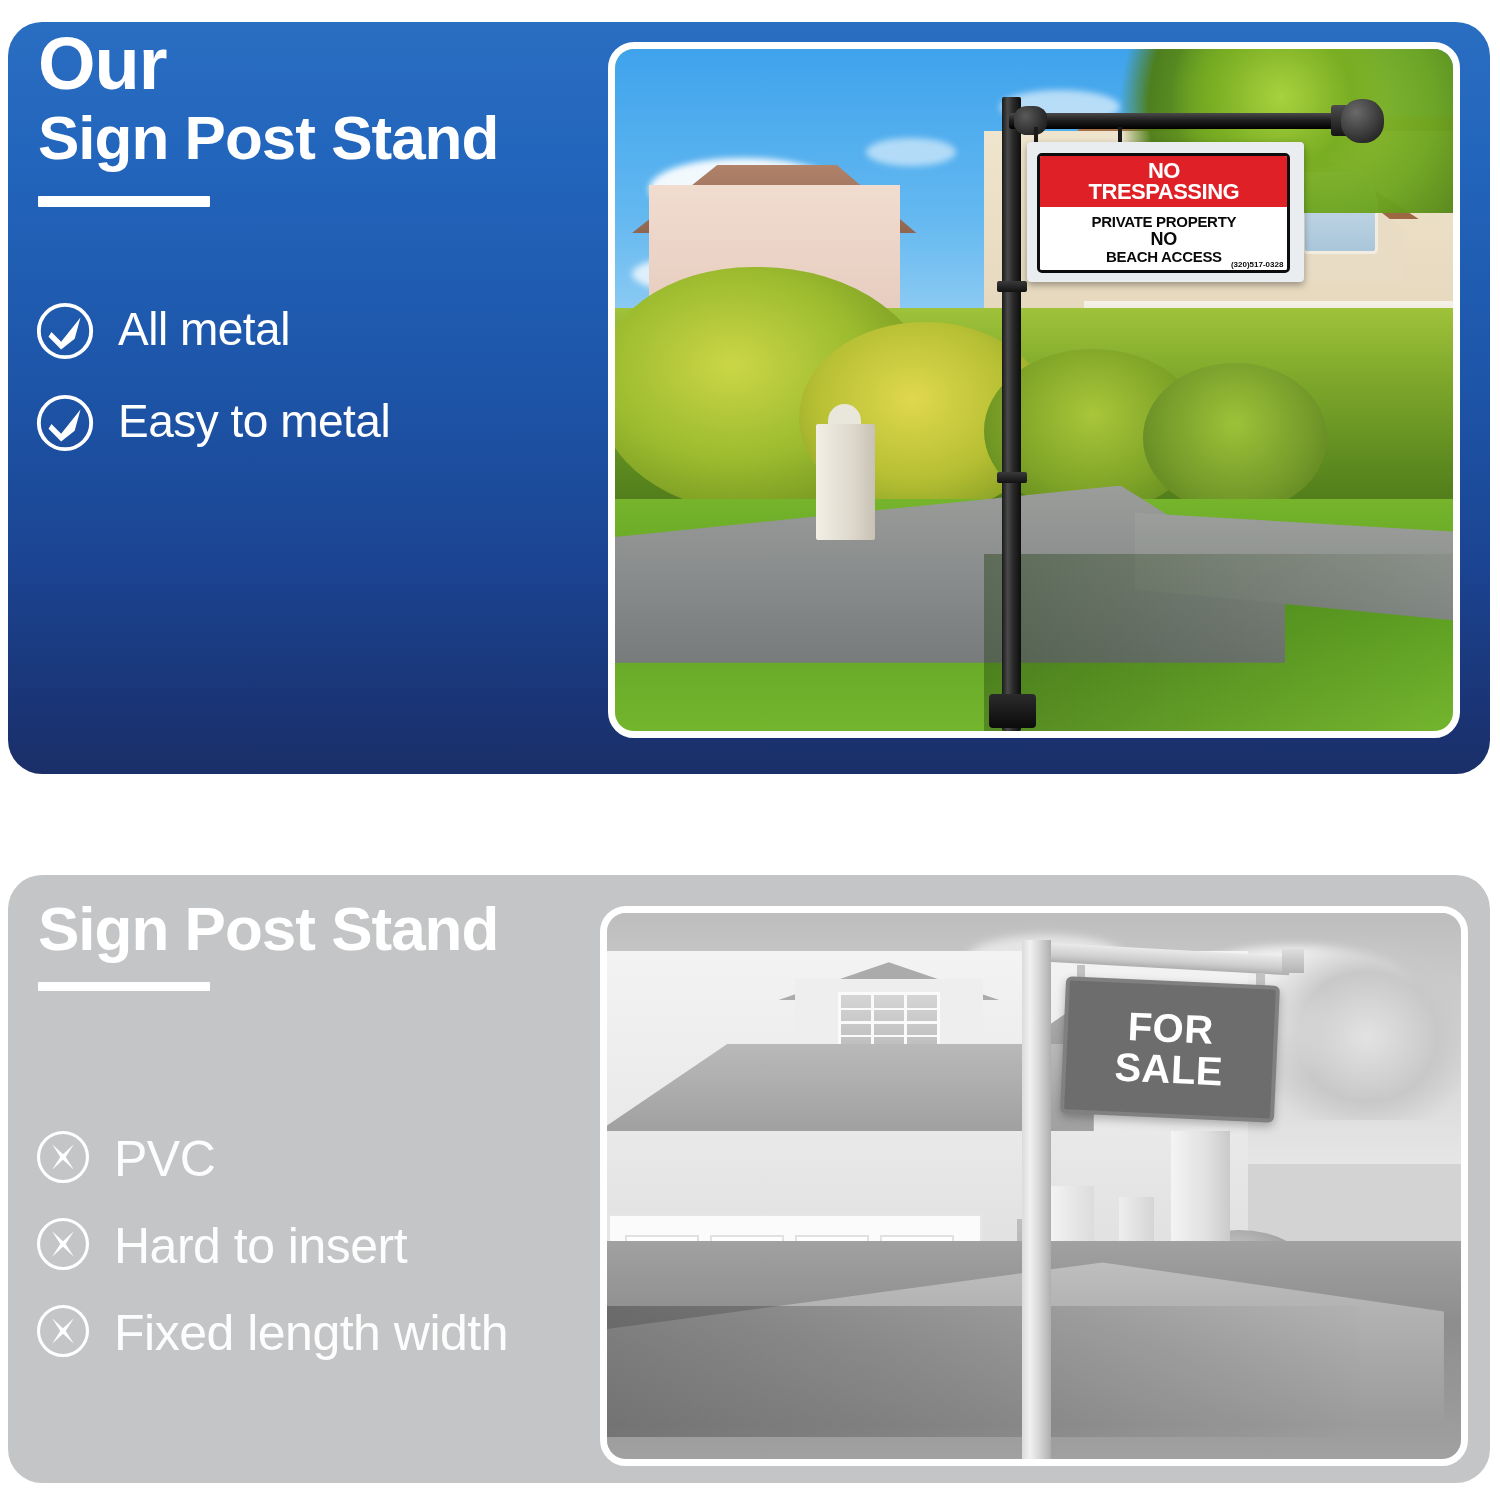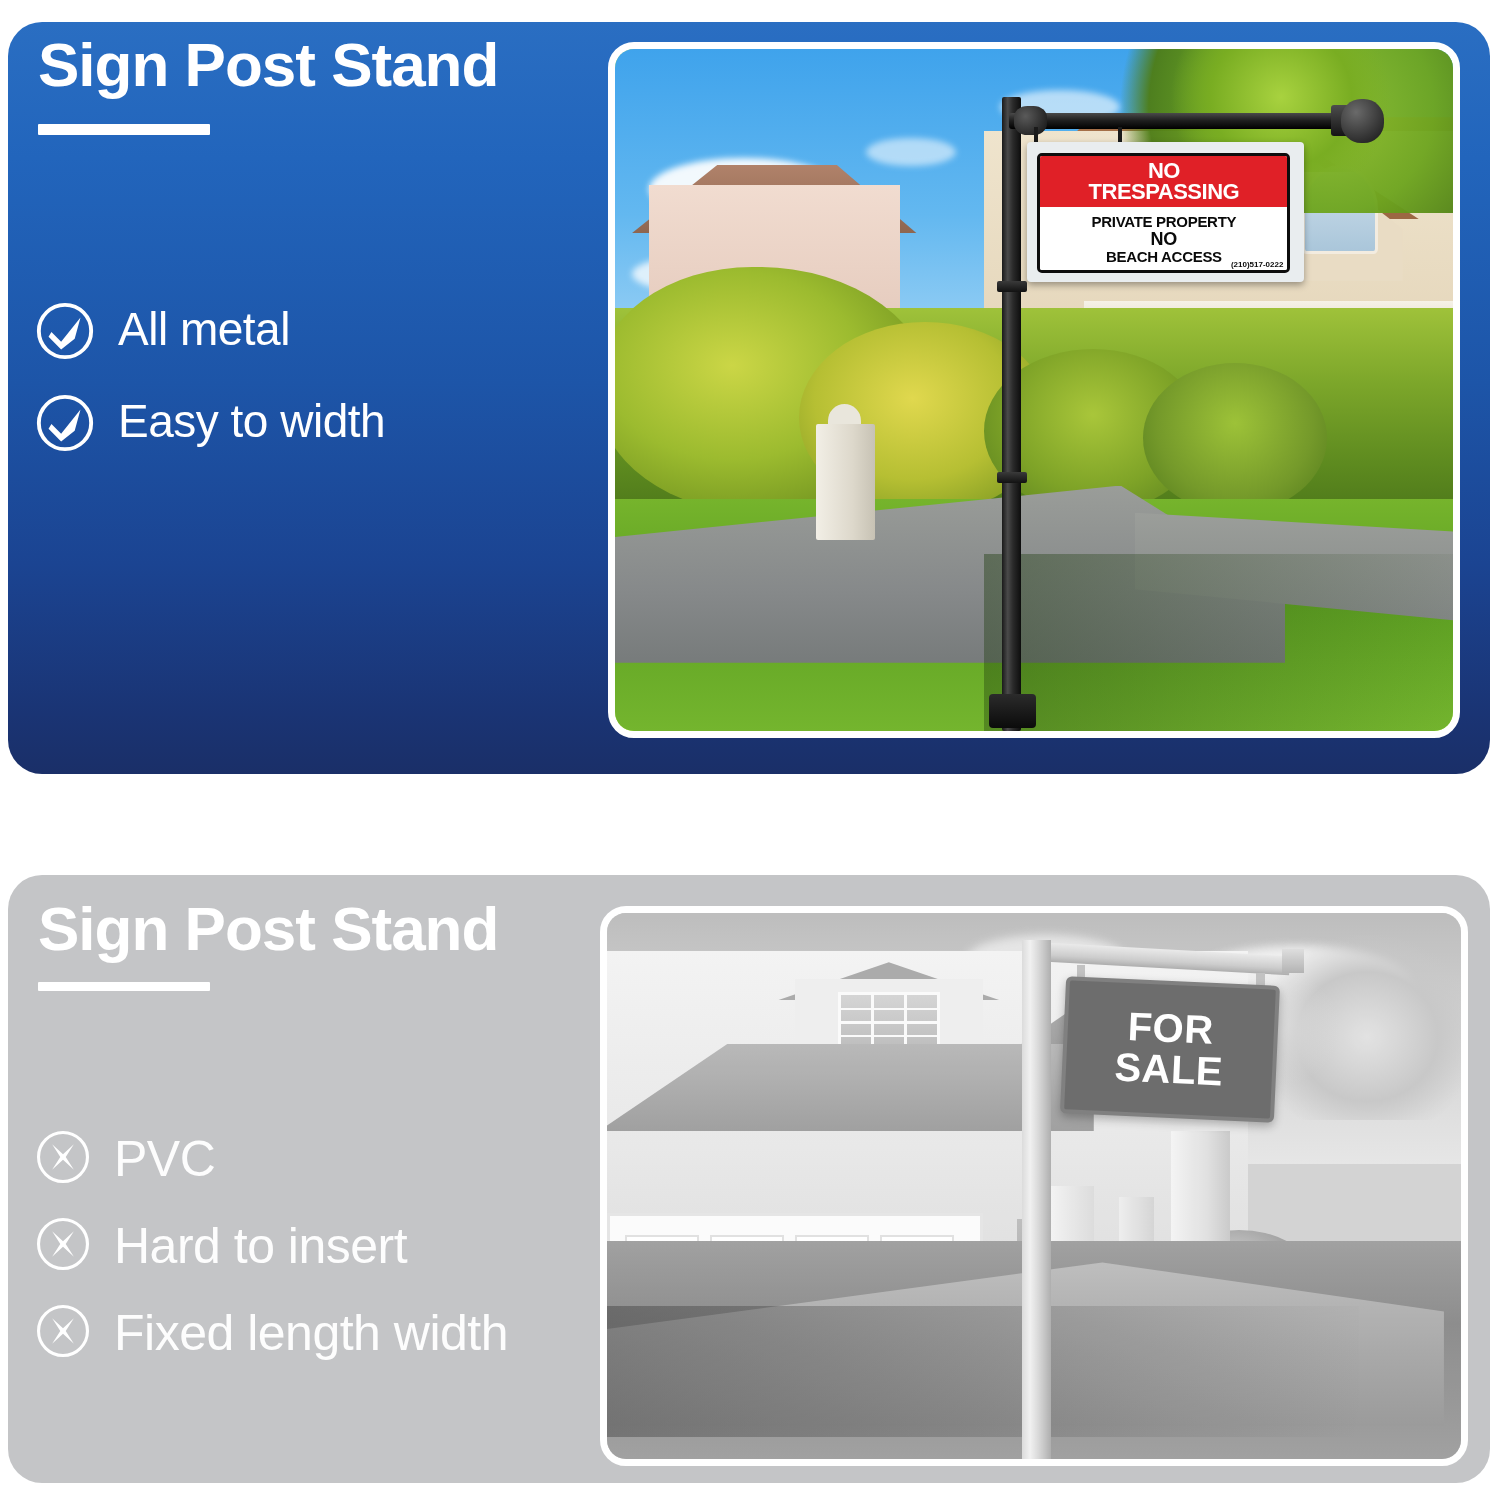--- a/index.html
+++ b/index.html
@@ -222,20 +222,21 @@
       line-height:1;transform:translateY(-2px);}
 </style>
 </head>
 <body>
 
 <div class="stage">
 
   <div class="panel panel-our"></div>
 
   <div class="title-blk t-our">
+    <div class="t-line1">Our</div>
     <div class="t-line2">Sign Post Stand</div>
     <div class="t-rule"></div>
   </div>
 
   <div class="flist flist-our">
     <div class="frow">
       <span class="fico">
         <svg viewBox="0 0 64 64" width="100%" height="100%">
           <circle cx="32" cy="32" r="27" fill="none" stroke="#ffffff" stroke-width="4"></circle>
           <path d="M18 33 L28 43 L48 18 L42 40 L28 51 L15 38 Z" fill="#ffffff"></path>
@@ -243,21 +244,21 @@
       </span>
       <span class="ftxt">All metal</span>
     </div>
     <div class="frow">
       <span class="fico">
         <svg viewBox="0 0 64 64" width="100%" height="100%">
           <circle cx="32" cy="32" r="27" fill="none" stroke="#ffffff" stroke-width="4"></circle>
           <path d="M18 33 L28 43 L48 18 L42 40 L28 51 L15 38 Z" fill="#ffffff"></path>
         </svg>
       </span>
-      <span class="ftxt">Easy to width</span>
+      <span class="ftxt">Easy to metal</span>
     </div>
   </div>
 
   <div class="photo photo-top">
     <div class="ph-in">
       <div class="sky"></div>
       <div class="cloud c1"></div>
       <div class="cloud c2"></div>
       <div class="cloud c3"></div>
       <div class="cloud c4"></div>
@@ -317,21 +318,21 @@
       <div class="sign-mount"></div>
       <div class="nt-sign">
         <div class="nt-top">
           <div class="nt-l1">NO</div>
           <div class="nt-l2">TRESPASSING</div>
         </div>
         <div class="nt-bot">
           <div class="nt-l3">PRIVATE PROPERTY</div>
           <div class="nt-l4">NO</div>
           <div class="nt-l5">BEACH ACCESS</div>
-          <div class="nt-phone">(210)517-0222</div>
+          <div class="nt-phone">(320)517-0328</div>
         </div>
       </div>
     </div>
   </div>
 
   <div class="panel panel-other"></div>
 
   <div class="title-blk t-other">
     <div class="t-line2">Sign Post Stand</div>
     <div class="t-rule"></div>

